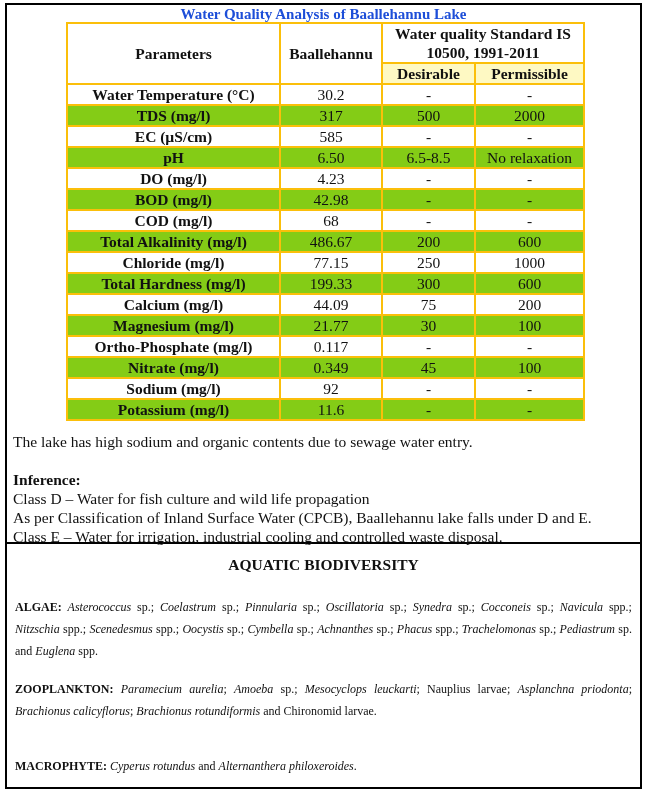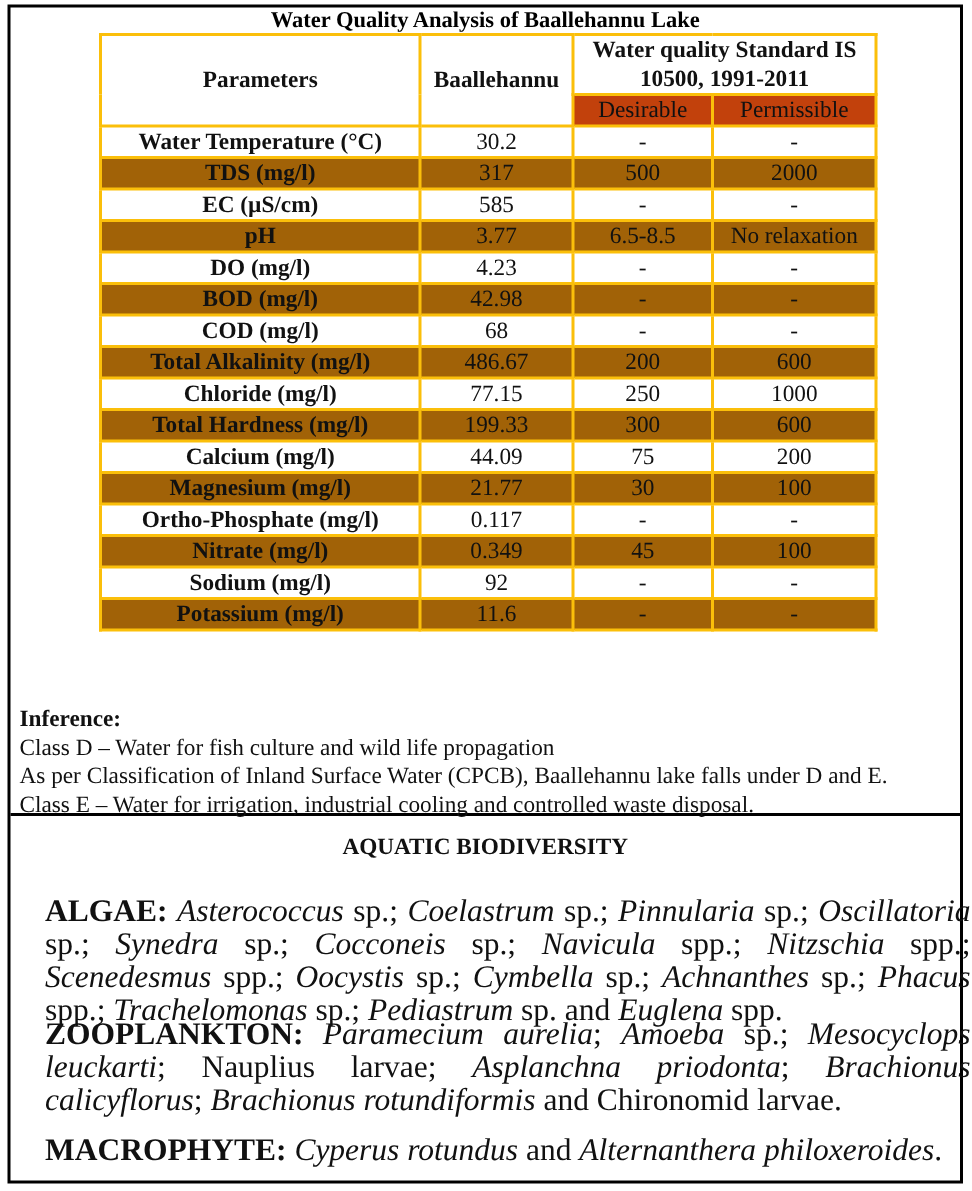--- a/index.html
+++ b/index.html
@@ -10,54 +10,54 @@
     .frame {
       position: absolute; left: 5px; top: 3px; width: 633px; height: 782px;
       border: 2px solid #000000; box-sizing: content-box;
     }
     .section-top {
       position: absolute; left: 0; top: 0; width: 633px; height: 537px;
       border-bottom: 2px solid #000000;
     }
     .title {
       position: absolute; left: 0; top: 0; width: 633px; text-align: center;
-      font-weight: bold; font-size: 15px; line-height: 18px; color: #000000;
+      font-weight: bold; font-size: 15px; line-height: 18px; color: #1d4ed8;
     }
     table.wq {
       position: absolute; left: 59px; top: 17px; width: 519px;
       border-collapse: collapse; font-size: 15.5px;
     }
     table.wq td, table.wq th {
       border: 2.5px solid #fbbf0a; text-align: center; padding: 0;
       height: 19px; line-height: 19px;
     }
     table.wq th { font-weight: bold; }
     .c-param { width: 211px; font-weight: bold; }
     .c-val { width: 100px; }
     .c-des { width: 91px; }
     .c-per { width: 107px; }
     .hdr-std { line-height: 20px; height: 40px; }
-    .sub-hdr td { background: #c2410c; font-weight: normal; }
-    tr.shade td { background: #a16207; }
+    .sub-hdr td { background: #fef9c3; font-weight: bold; }
+    tr.shade td { background: #84cc16; }
     .note {
       position: absolute; left: 6px; top: 427px; font-size: 15.5px; line-height: 19px;
     }
     .inference {
       position: absolute; left: 6px; top: 465px; font-size: 15.5px; line-height: 19px;
     }
     .inference .lbl { font-weight: bold; }
     .bio {
       position: absolute; left: 0; top: 539px; width: 633px; height: 243px;
     }
     .bio-title {
       position: absolute; left: 0; top: 12px; width: 633px; text-align: center;
       font-weight: bold; font-size: 15.5px;
     }
     .bio-para {
-      position: absolute; left: 23px; width: 617px; font-size: 21px; line-height: 22px;
+      position: absolute; left: 8px; width: 617px; font-size: 12px; line-height: 22px;
       text-align: justify;
     }
     .bio-para .lbl { font-weight: bold; }
     .bio-para i { font-style: italic; }
   </style>
 </head>
 <body>
 
 <div class="frame">
   <div class="section-top">
@@ -88,21 +88,21 @@
         <td>2000</td>
       </tr>
       <tr>
         <td class="c-param">EC (µS/cm)</td>
         <td>585</td>
         <td>-</td>
         <td>-</td>
       </tr>
       <tr class="shade">
         <td class="c-param">pH</td>
-        <td>3.77</td>
+        <td>6.50</td>
         <td>6.5-8.5</td>
         <td>No relaxation</td>
       </tr>
       <tr>
         <td class="c-param">DO (mg/l)</td>
         <td>4.23</td>
         <td>-</td>
         <td>-</td>
       </tr>
       <tr class="shade">
@@ -167,20 +167,21 @@
       </tr>
       <tr class="shade">
         <td class="c-param">Potassium (mg/l)</td>
         <td>11.6</td>
         <td>-</td>
         <td>-</td>
       </tr>
     </tbody>
       </table>
 
+    <div class="note">The lake has high sodium and organic contents due to sewage water entry.</div>
 
     <div class="inference">
       <div class="lbl">Inference:</div>
       <div>Class D – Water for fish culture and wild life propagation</div>
       <div>As per Classification of Inland Surface Water (CPCB), Baallehannu lake falls under D and E.</div>
       <div>Class E – Water for irrigation, industrial cooling and controlled waste disposal.</div>
     </div>
   </div>
 
   <div class="bio">

